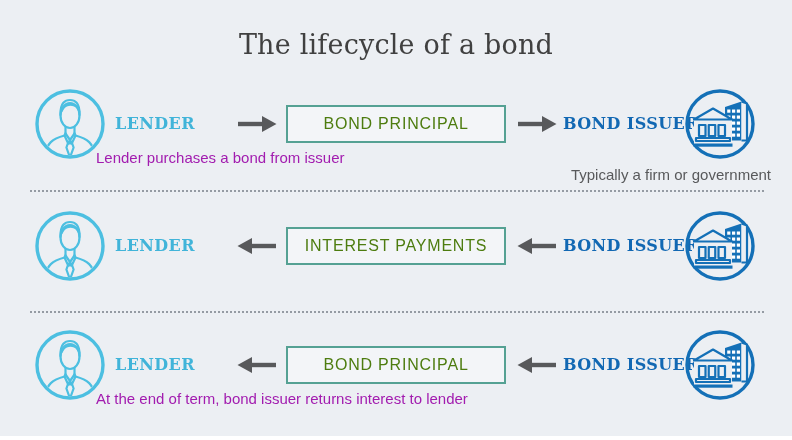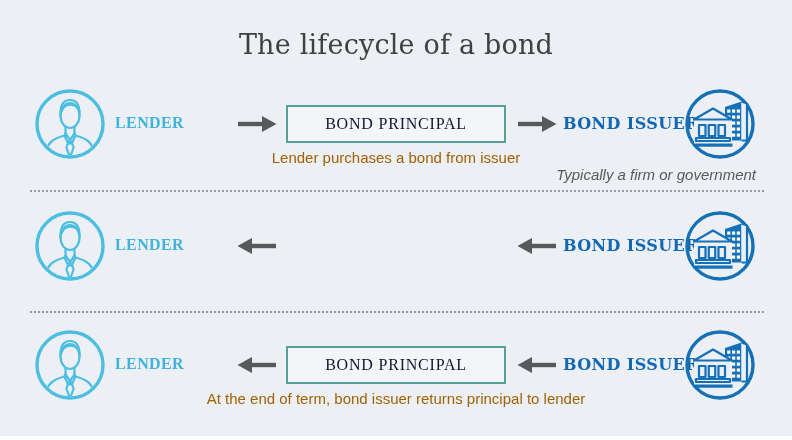--- a/index.html
+++ b/index.html
@@ -25,52 +25,52 @@
   .icon-circle { position:absolute; width:72px; height:72px; top:0; }
   .person-pos   { left:34px; }
   .building-pos { left:684px; }
 
   .actor-label {
     position:absolute; top:26px;
     font-family:"DejaVu Serif", serif;
     font-weight:bold; font-size:16px; letter-spacing:0.4px;
     white-space:nowrap;
   }
-  .lender-label { left:115px; color:#41B4D9;font-family:Liberation Serif, serif; }
+  .lender-label { left:115px; color:#41B4D9; }
   .issuer-label { left:563px; color:#1268B3; }
 
   .arrow { position:absolute; top:25px; width:42px; height:22px; }
   .arrow-a { left:236px; }
   .arrow-b { left:516px; }
   .arrow.left { transform:scaleX(-1); }
 
   .flow-box {
     position:absolute; left:286px; top:17px;
     width:216px; height:34px;
     border:2px solid #55A193;
     background:#F3F5F8;
     display:flex; align-items:center; justify-content:center;
   }
   .flow-box span {
-    font-family:Liberation Serif, serif;
-    font-size:16px; color:#0f172a; letter-spacing:0.8px;
+    font-family:Liberation Sans, sans-serif;
+    font-size:16px; color:#4d7c0f; letter-spacing:0.8px;
     white-space:nowrap;
   }
   .caption {
     position:absolute; left:96px; width:600px; top:61px;
-    text-align:center;
-    font-size:15px; color:#a16207;
+    text-align:left;
+    font-size:15px; color:#a21caf;
   }
   .sublabel {
     position:absolute; top:78px;
     font-size:15px; color:#58595B;
     white-space:nowrap;
   }
   .sublabel-left  { left:30px; }
-  .sublabel-right { right:36px; text-align:right;font-style:italic; }
+  .sublabel-right { right:21px; text-align:right; }
 
   .dotted-sep {
     position:absolute; left:30px; right:28px; height:0;
     border-top:2px dotted #959BA3;
   }
   .sep-1 { top:190px; }
   .sep-2 { top:311px; }
 
   .bottom-strip {
     position:absolute; left:0; bottom:0; width:792px; height:4px;
@@ -166,20 +166,23 @@
   <div class="dotted-sep sep-1"></div>
 
   <section class="flow-row row-2">
     <svg class="icon-circle person-pos" viewBox="0 0 72 72">
         <use href="#person-sym"></use>
       </svg>
     <div class="actor-label lender-label">LENDER</div>
     <svg class="arrow arrow-a left" viewBox="0 0 42 22">
         <use href="#arrow-sym"></use>
       </svg>
+    <div class="flow-box">
+      <span>INTEREST PAYMENTS</span>
+    </div>
     <svg class="arrow arrow-b left" viewBox="0 0 42 22">
         <use href="#arrow-sym"></use>
       </svg>
     <div class="actor-label issuer-label">BOND ISSUER</div>
     <svg class="icon-circle building-pos" viewBox="0 0 72 72">
         <use href="#bank-sym"></use>
       </svg>
   </section>
 
   <div class="dotted-sep sep-2"></div>
@@ -195,18 +198,18 @@
     <div class="flow-box">
       <span>BOND PRINCIPAL</span>
     </div>
     <svg class="arrow arrow-b left" viewBox="0 0 42 22">
         <use href="#arrow-sym"></use>
       </svg>
     <div class="actor-label issuer-label">BOND ISSUER</div>
     <svg class="icon-circle building-pos" viewBox="0 0 72 72">
         <use href="#bank-sym"></use>
       </svg>
-    <div class="caption">At the end of term, bond issuer returns principal to lender</div>
+    <div class="caption">At the end of term, bond issuer returns interest to lender</div>
   </section>
 
   <div class="bottom-strip"></div>
 
 </div>
 
 </body></html>

